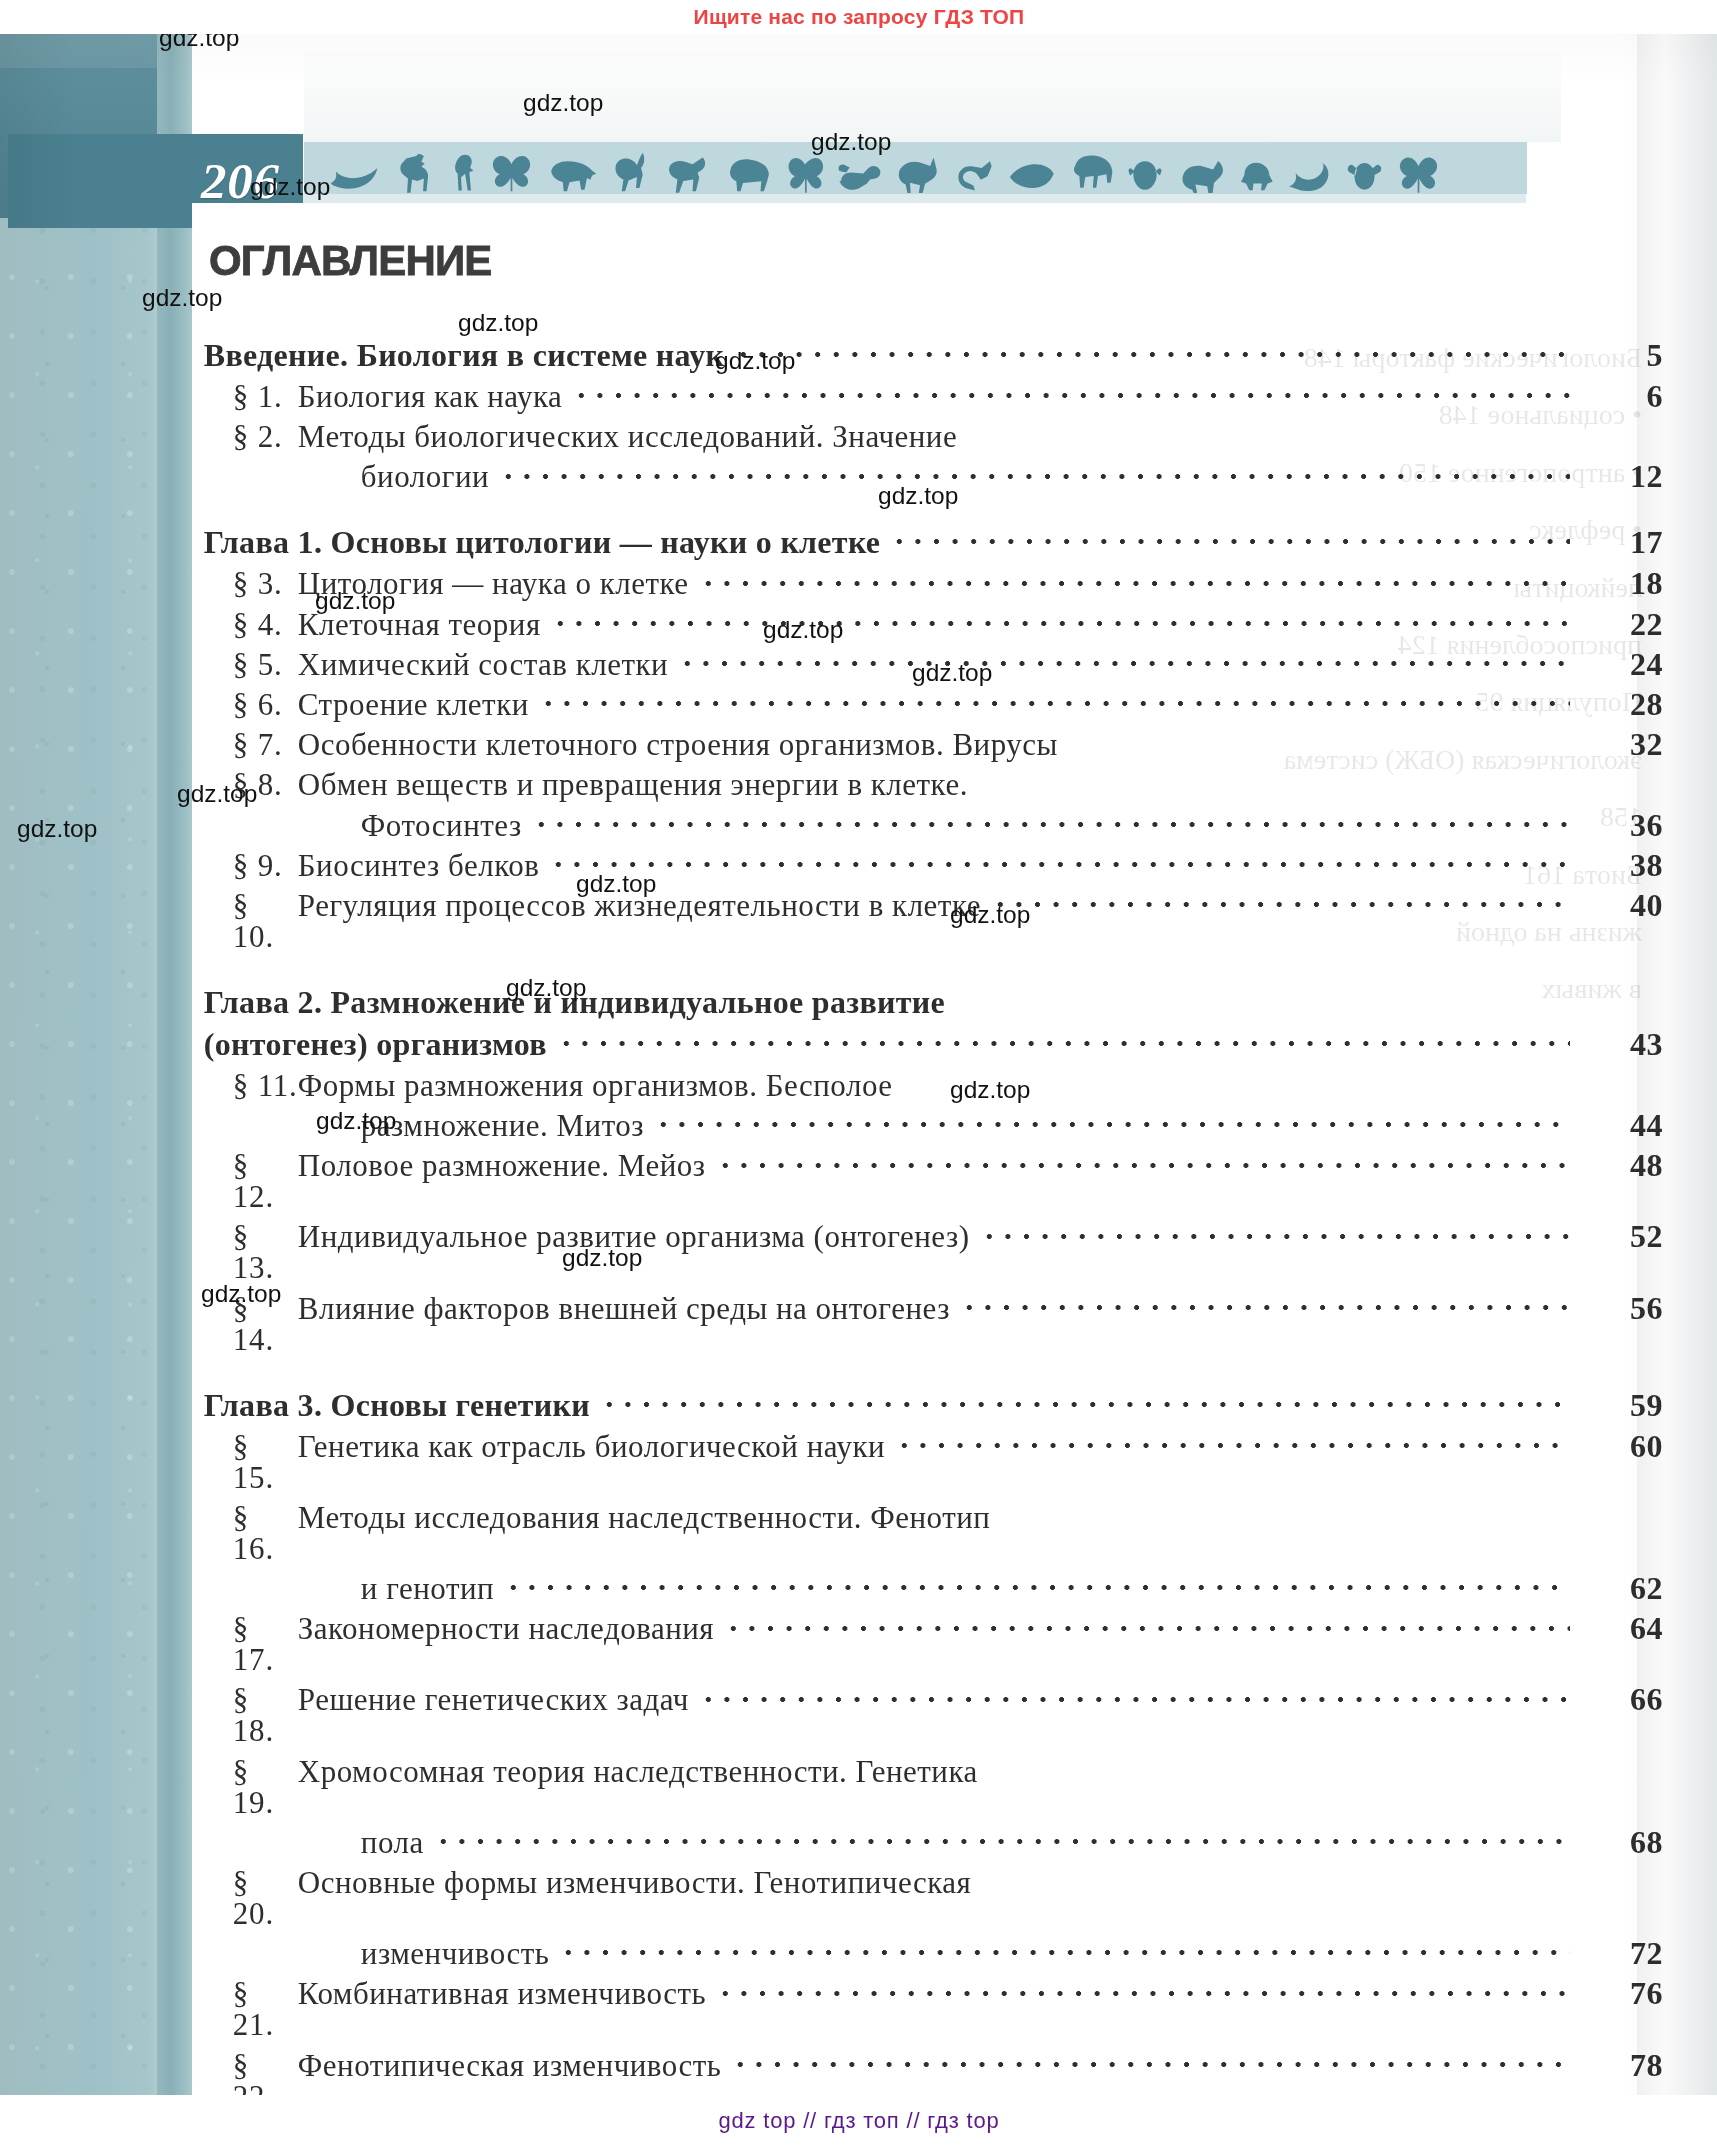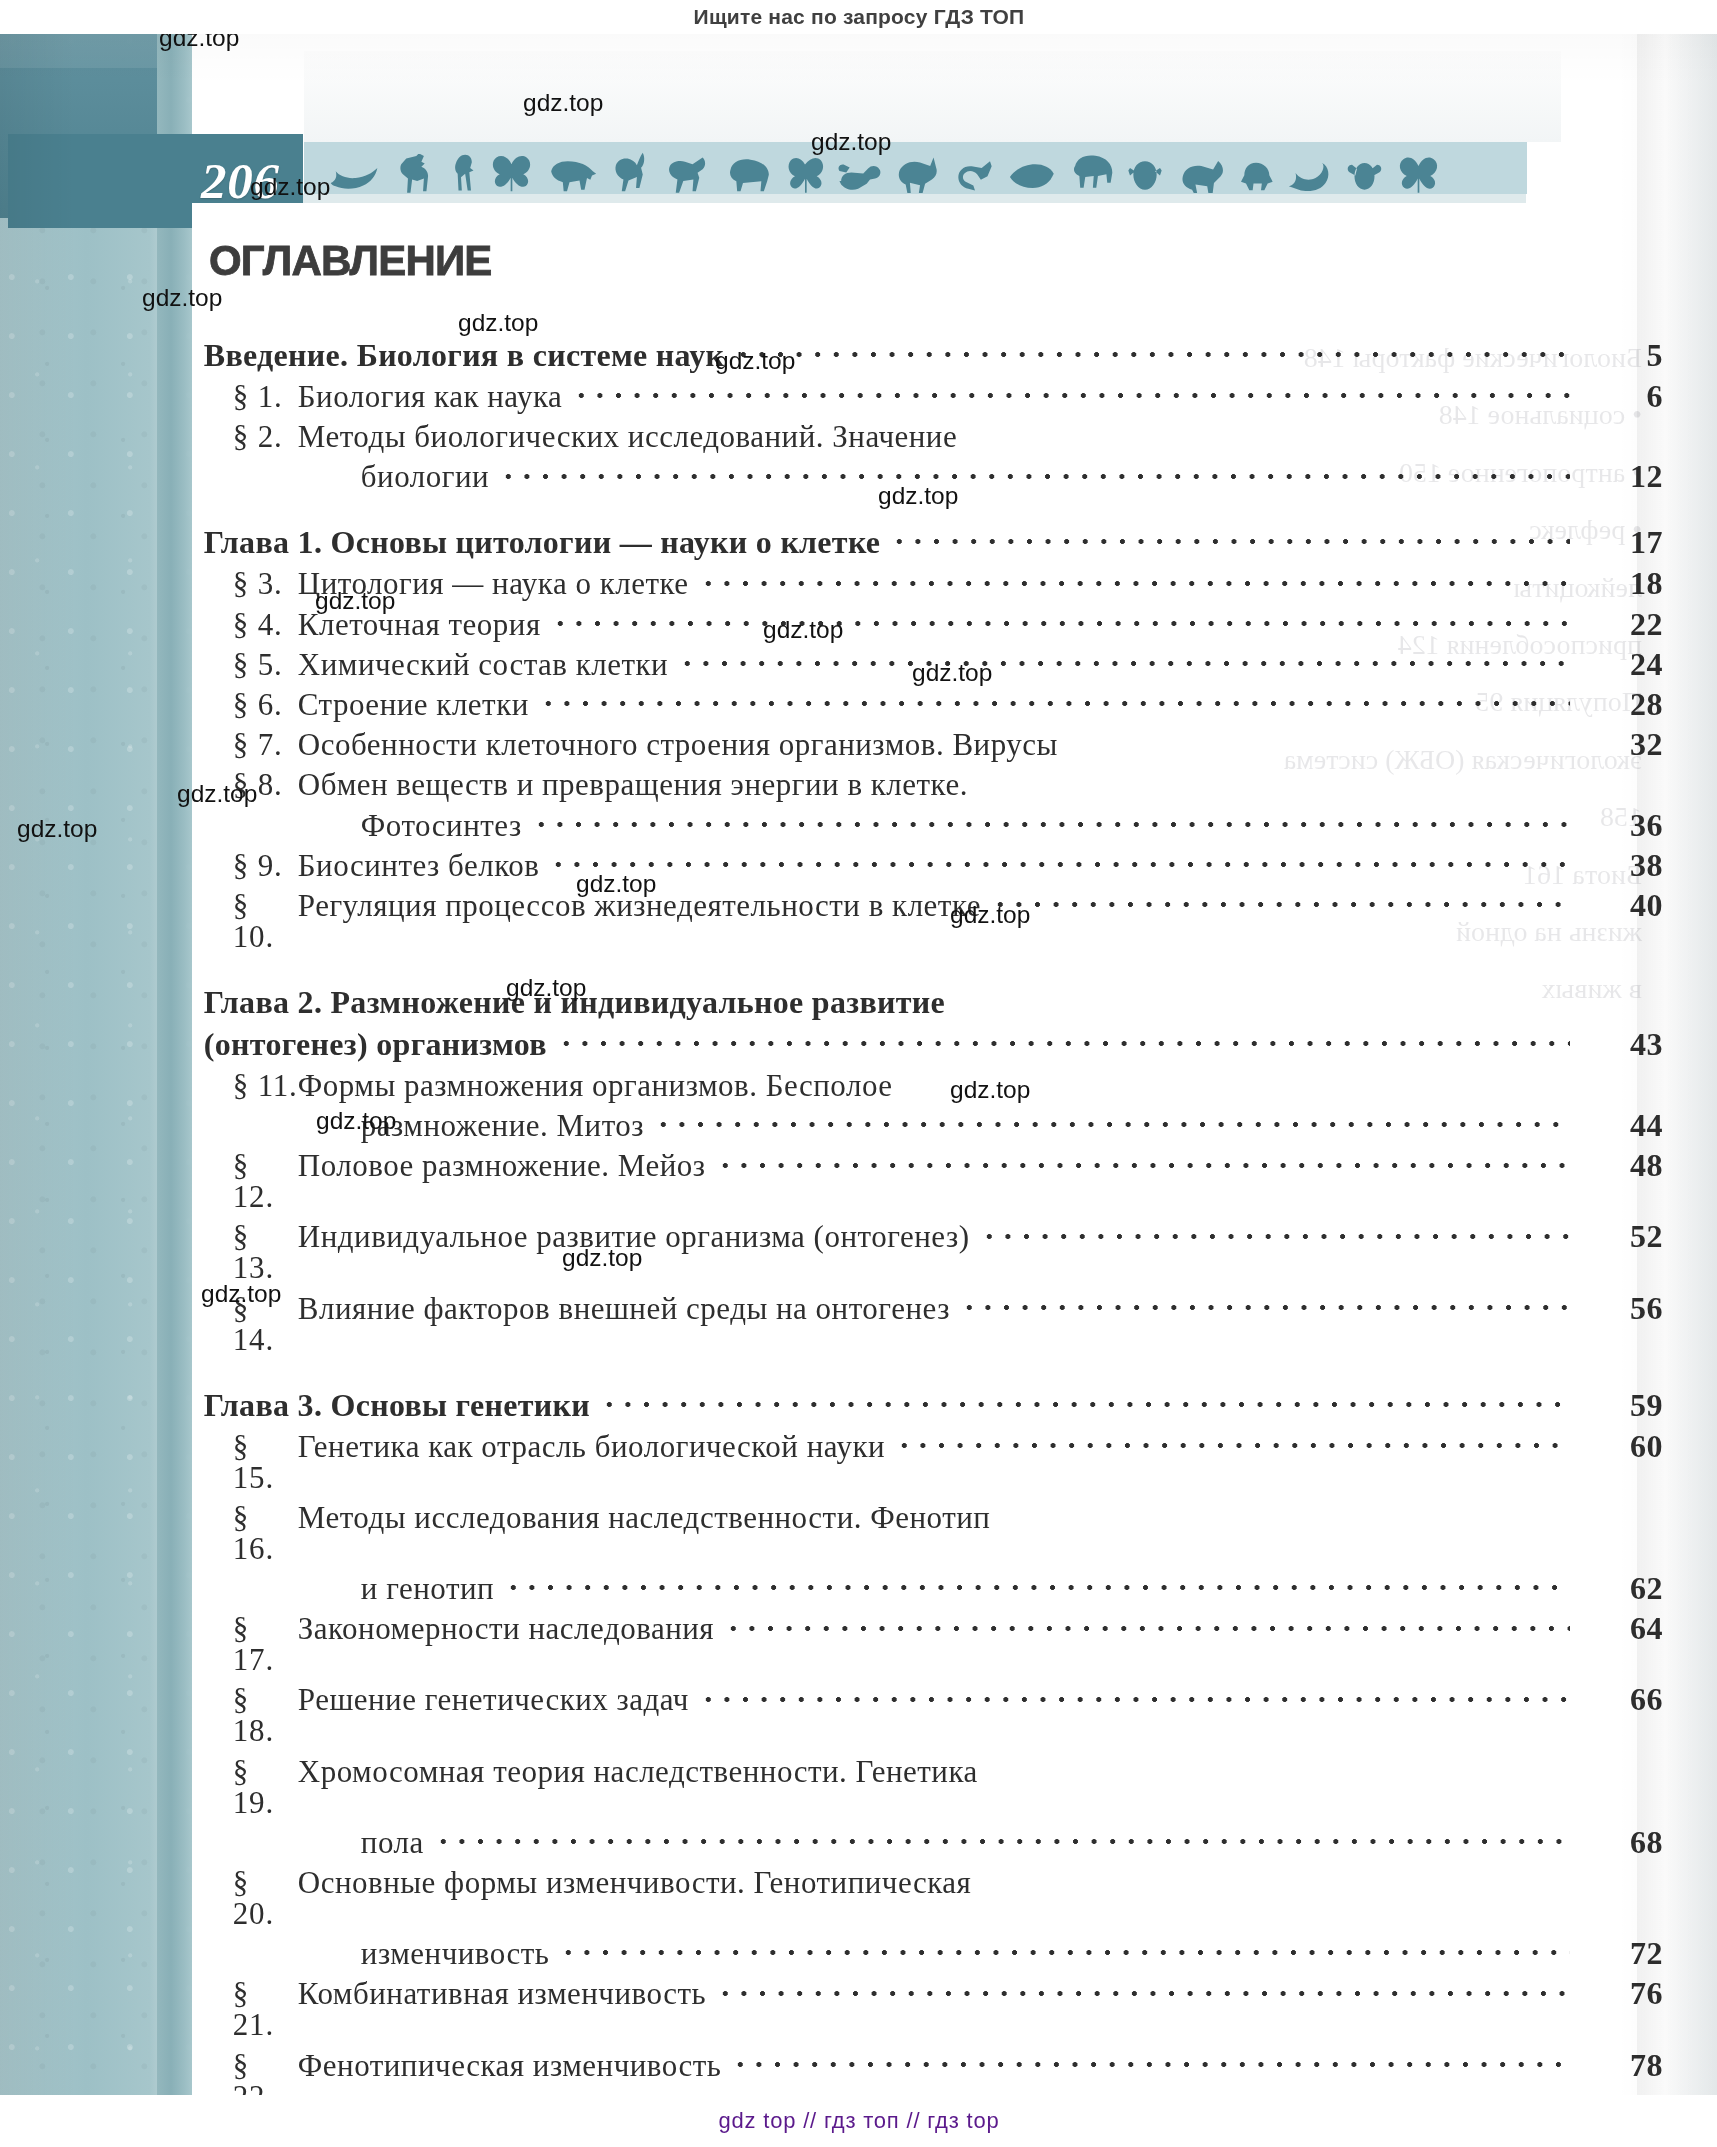--- a/index.html
+++ b/index.html
@@ -9,21 +9,21 @@
     font-family:"Liberation Serif", serif;
     position:relative;
     overflow:hidden;
   }
 
   
   .promo-top{
     position:absolute;left:0;top:0;width:1718px;height:34px;
     display:flex;align-items:center;justify-content:center;
     font-family:"Liberation Sans", sans-serif;
-    font-size:21px;font-weight:600;color:#404040;
+    font-size:21px;font-weight:600;color:#ef4444;
     letter-spacing:0.2px;
     background:#ffffff;z-index:40;
   }
   .promo-bottom{
     position:absolute;left:0;bottom:0;width:1718px;height:52px;
     display:flex;align-items:center;justify-content:center;
     font-family:"Liberation Sans", sans-serif;
     font-size:22px;color:#5b1a8c;letter-spacing:0.8px;
     background:#ffffff;z-index:40;
   }

